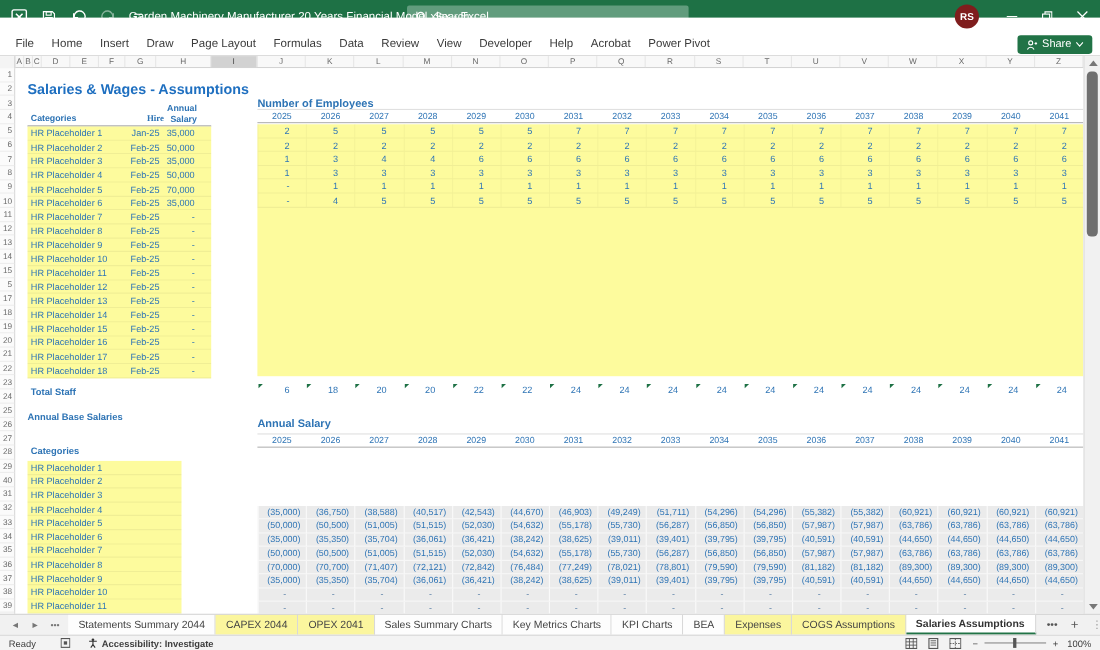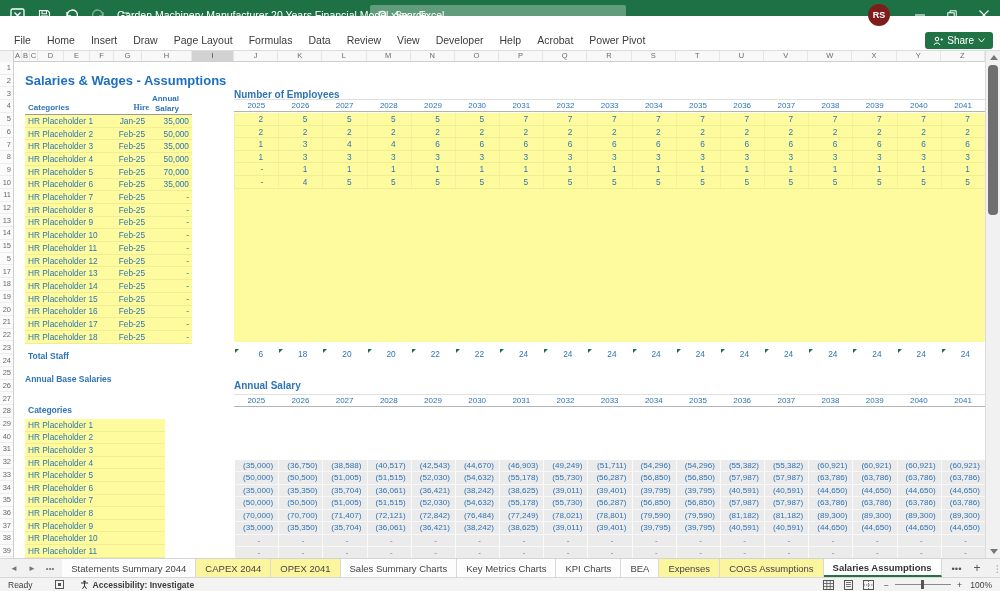--- a/index.html
+++ b/index.html
@@ -41,21 +41,21 @@
   .sth { position:absolute; font-size:8px; font-weight:bold; color:#2e74b5; }
   .sth-cat { left:14px; top:41px; }
   .sth-hire { left:95px; top:41px; width:40px; text-align:right;font-family:Liberation Serif, serif; }
   .sth-sal { left:120px; top:32px; width:45px; text-align:right; line-height:9.5px; }
   .sthline { position:absolute; left:11px; top:52px; width:167px; border-bottom:1px solid #9a9a9a; }
 
   .stafftable { position:absolute; left:11px; top:53px; width:167px; background:#fdfb9d; }
   .strow { display:flex; align-items:center; height:12.705px; border-bottom:1px solid rgba(0,0,0,.05); font-size:8.3px; color:#2e75b6; }
   .stname { flex:1; padding-left:3px; white-space:nowrap; overflow:hidden; }
   .sthire { width:40px; text-align:right; }
-  .stsal { width:47px; text-align:right; padding-right:3px; }
+  .stsal { width:47px; text-align:right; padding-right:15px; }
 
   .totalstaff { position:absolute; left:14px; top:289px; font-size:8.5px; font-weight:bold; color:#2e74b5; }
   .bastitle { position:absolute; left:11px; top:312px; font-size:8.5px; font-weight:bold; color:#2e74b5; }
   .catlabel { position:absolute; left:14px; top:343px; font-size:8.5px; font-weight:bold; color:#2e74b5; }
   .baselist { position:absolute; left:11px; top:357px; width:140px; background:#fdfb9d; }
   .baserow { height:12.61px; display:flex; align-items:center; padding-left:3px; font-size:8.3px; color:#2e75b6; border-bottom:1px solid rgba(0,0,0,.05); }
 
   .secttitle { position:absolute; font-size:10px; font-weight:bold; color:#2e74b5; }
   .empT { left:220px; top:27px; }
   .salT { left:220px; top:318px; }

